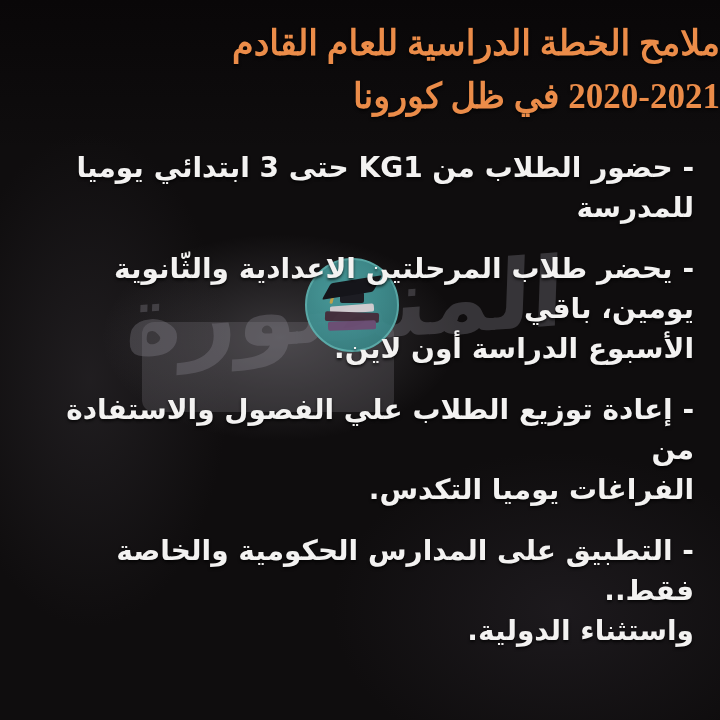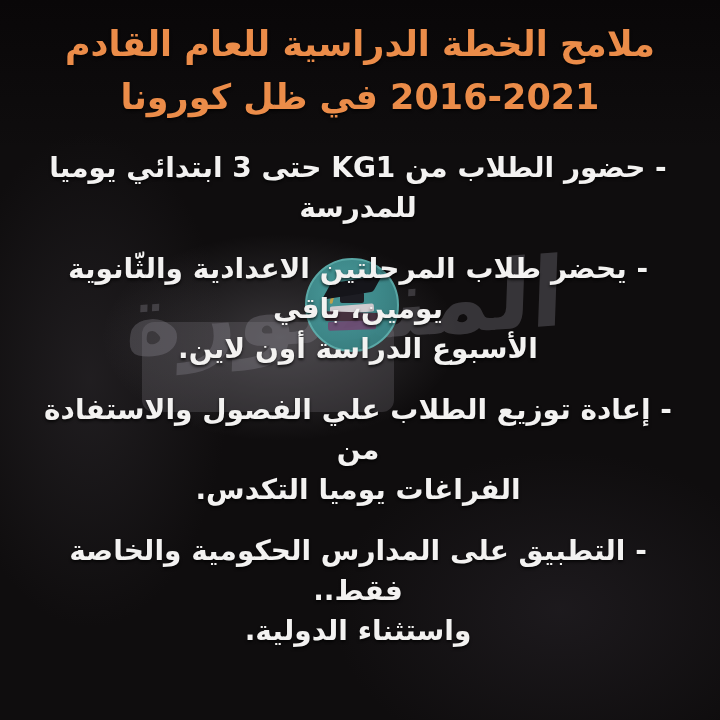--- a/index.html
+++ b/index.html
@@ -45,31 +45,32 @@
   .cap-tassel{position:absolute;left:24px;top:30px;width:3px;height:14px;
     background:#c9a94b;transform:rotate(14deg);border-radius:2px;}
   .book{border-radius:2px;}
   .book-1{width:44px;height:8px;background:#d9d4d8;transform:rotate(-4deg);margin-bottom:-1px;}
   .book-2{width:54px;height:10px;background:#46303e;transform:rotate(2deg);margin-bottom:-1px;}
   .book-3{width:48px;height:9px;background:#6d4f76;transform:rotate(-2deg);}
   
   .content{position:absolute;inset:0;z-index:3;}
   .title{
     position:absolute;top:18px;left:0;right:0;
-    direction:rtl;text-align:center;
+    direction:rtl;text-align:right;
     color:#eb8c49;font-weight:bold;font-size:35px;line-height:1.5;
     text-shadow:0 2px 3px rgba(0,0,0,.65);
+    font-family:Liberation Serif, serif;
   }
   .bullets{
     position:absolute;top:148px;right:26px;left:22px;
     direction:rtl;text-align:right;
     color:#f3f2f1;font-weight:bold;font-size:28px;line-height:1.43;
     text-shadow:0 2px 3px rgba(0,0,0,.7);
   }
-  .bullet{margin-bottom:21px;white-space:pre-line;text-align:center;}
+  .bullet{margin-bottom:21px;white-space:pre-line;}
 </style>
 </head>
 <body>
 
 <div class="poster">
 
   <div class="bg-layer">
     <div class="top-shade"></div>
     <div class="blob-left"></div>
     <div class="blob-bottom-right"></div>
@@ -84,21 +85,21 @@
     <div class="cap-board"></div>
     <div class="cap-crown"></div>
     <div class="book book-1"></div>
     <div class="book book-2"></div>
     <div class="book book-3"></div>
   </div>
 
   <div class="content">
     <div class="title">
       <div>ملامح الخطة الدراسية للعام القادم</div>
-      <div>2016-2021 في ظل كورونا</div>
+      <div>2020-2021 في ظل كورونا</div>
     </div>
 
     <div class="bullets">
       <div class="bullet">- حضور الطلاب من KG1 حتى 3 ابتدائي يوميا للمدرسة</div>
       <div class="bullet">- يحضر طلاب المرحلتين الاعدادية والثّانوية يومين، باقي
 الأسبوع الدراسة أون لاين.</div>
       <div class="bullet">- إعادة توزيع الطلاب علي الفصول والاستفادة من
 الفراغات يوميا التكدس.</div>
       <div class="bullet">- التطبيق على المدارس الحكومية والخاصة فقط..
 واستثناء الدولية.</div>

